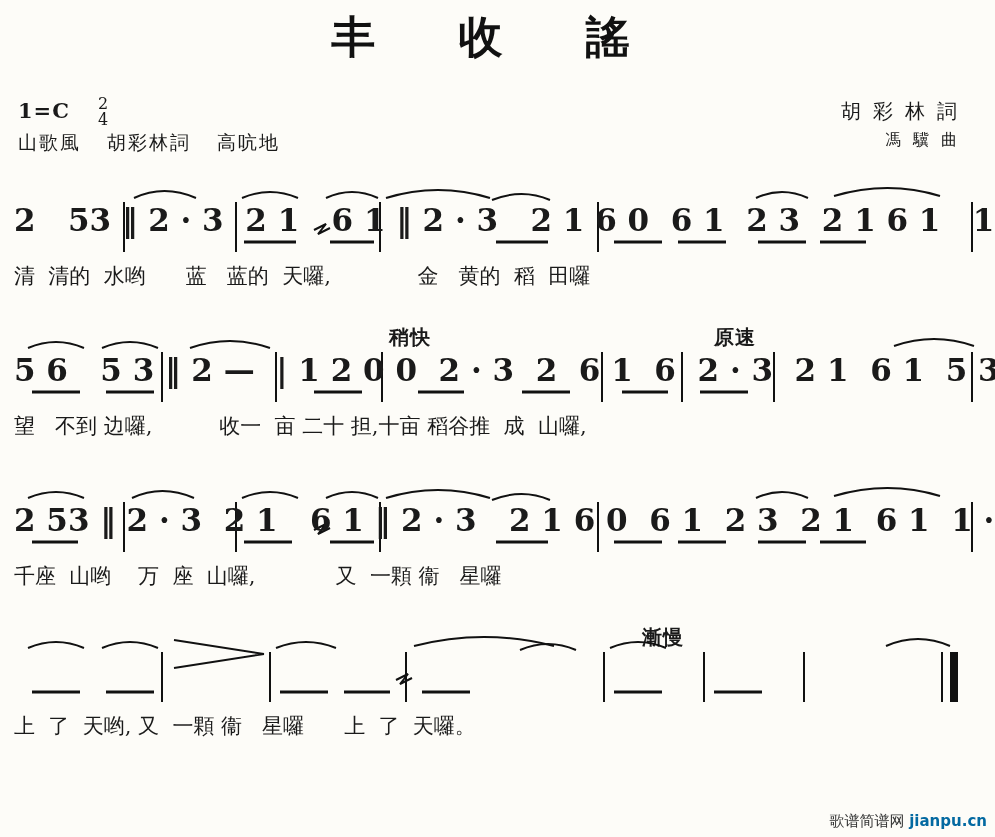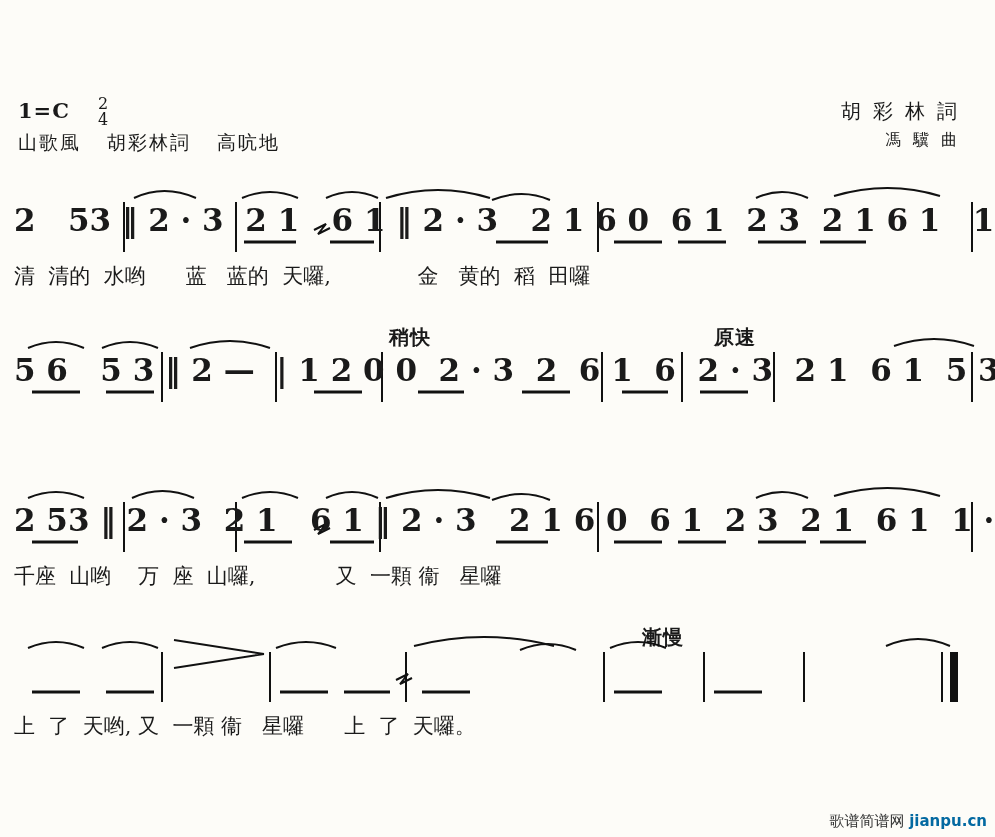--- a/index.html
+++ b/index.html
@@ -137,20 +137,21 @@
     color: #333;
     letter-spacing: 0px;
   }
   #watermark .red { color: #0369a1; font-weight: bold; }
 </style>
 </head>
 <body>
 
 <div class="sheet">
 
+  <div id="title">丰 收 謠</div>
 
   <div id="tempo-mark">1=C</div>
 
   <div id="meter">
     <span class="num">2</span>
     <span class="den">4</span>
   </div>
 
   <div id="style-line">
     <span>山歌風</span>
@@ -209,20 +210,21 @@
       <line x1="686" y1="62" x2="734" y2="62" stroke="#111" stroke-width="3"></line>
       <line x1="148" y1="22" x2="148" y2="72" stroke="#111" stroke-width="2"></line>
       <line x1="262" y1="22" x2="262" y2="72" stroke="#111" stroke-width="2"></line>
       <line x1="368" y1="22" x2="368" y2="72" stroke="#111" stroke-width="2"></line>
       <line x1="588" y1="22" x2="588" y2="72" stroke="#111" stroke-width="2"></line>
       <line x1="668" y1="22" x2="668" y2="72" stroke="#111" stroke-width="2"></line>
       <line x1="760" y1="22" x2="760" y2="72" stroke="#111" stroke-width="2"></line>
       <line x1="958" y1="22" x2="958" y2="72" stroke="#111" stroke-width="2"></line>
     </svg>
     <div class="notes">5 6   5 3 ‖ 2 —  | 1 2 0 0  2 · 3  2  6 1  6  2 · 3  2 1  6 1  5 3  5  5  6</div>
+    <div class="lyrics">望   不到 边囉,          收一  亩 二十 担,十亩 稻谷推  成  山囉,</div>
   </div>
 
   <div class="system sys3">
     <svg class="deco" viewBox="0 0 965 150">
       <path d="M14 18 q28 -12 56 0" stroke="#111" fill="none" stroke-width="2"></path>
       <path d="M118 18 q30 -14 62 0" stroke="#111" fill="none" stroke-width="2"></path>
       <path d="M228 18 q28 -12 56 0" stroke="#111" fill="none" stroke-width="2"></path>
       <path d="M312 18 q26 -12 52 0" stroke="#111" fill="none" stroke-width="2"></path>
       <path d="M372 18 q52 -16 104 0" stroke="#111" fill="none" stroke-width="2"></path>
       <path d="M478 20 q30 -12 58 0" stroke="#111" fill="none" stroke-width="2"></path>

